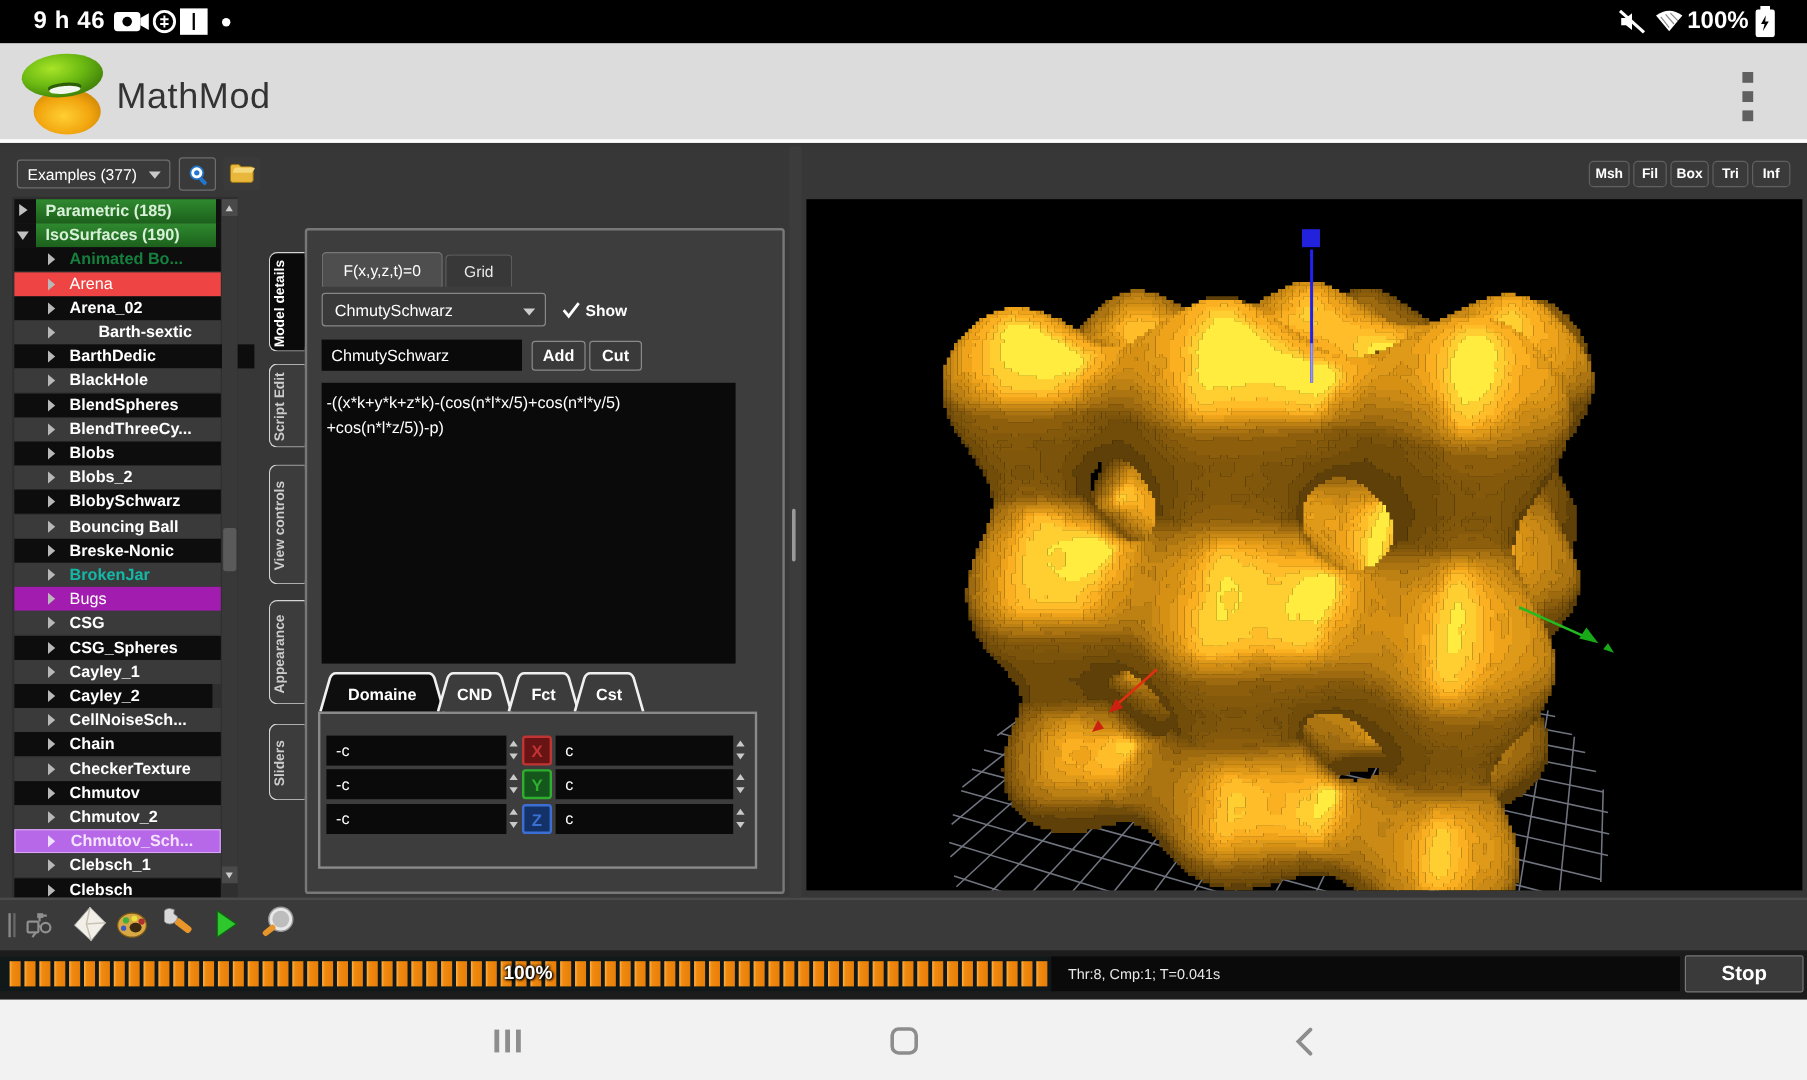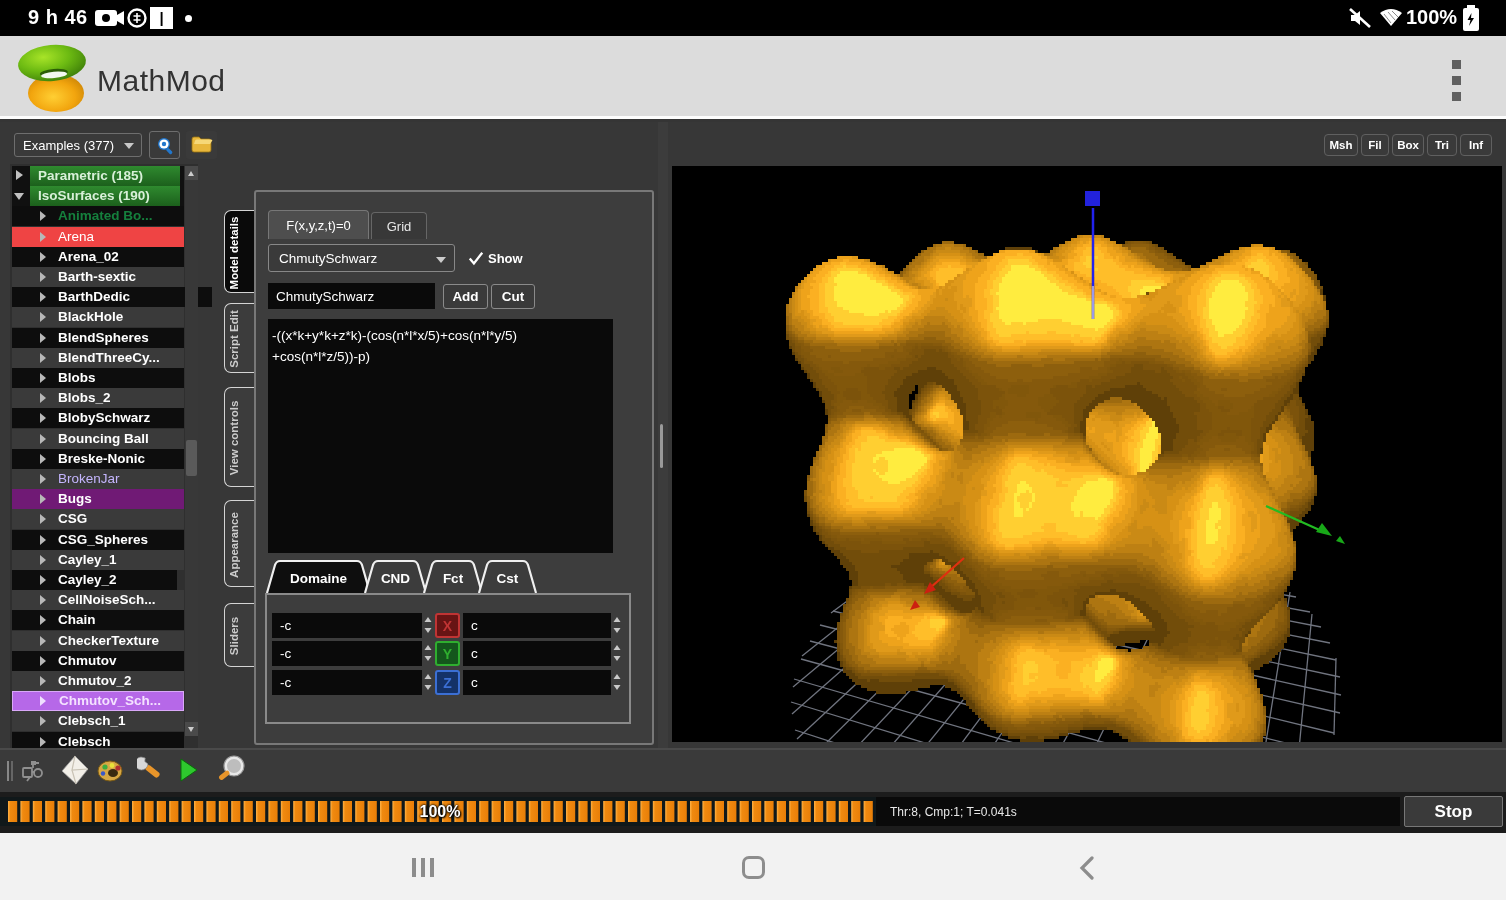--- a/index.html
+++ b/index.html
@@ -101,43 +101,43 @@
     <div class="abs treetri" style="left:16px;top:170px;border-width:5.5px 0 5.5px 7px;border-color:transparent transparent transparent #c0c0c0;"></div>
     <div class="abs row" style="left:12px;top:186px;width:172px;height:20px;background:#101010;"></div>
     <div class="abs row" style="left:30px;top:186px;width:150px;height:20px;background:linear-gradient(#2f8a2f,#1c601c);color:#d8f0d8;font-size:13.5px;font-weight:bold;line-height:20px;padding-left:8px;">IsoSurfaces (190)</div>
     <div class="abs treetri" style="left:14px;top:193px;border-width:7px 5.5px 0 5.5px;border-color:#c0c0c0 transparent transparent transparent;"></div>
     <div class="abs row" style="left:12px;top:206px;width:172px;height:20px;background:#0d0d0d;color:#15803d;font-size:13.5px;font-weight:bold;line-height:20px;padding-left:46px;">Animated Bo...</div>
     <div class="abs treetri" style="left:40px;top:211px;border-width:5px 0 5px 6.5px;border-color:transparent transparent transparent #b8b8b8;"></div>
     <div class="abs row" style="left:12px;top:227px;width:172px;height:20px;background:#ef4444;color:#fff;font-size:13.5px;font-weight:normal;line-height:20px;padding-left:46px;">Arena</div>
     <div class="abs treetri" style="left:40px;top:232px;border-width:5px 0 5px 6.5px;border-color:transparent transparent transparent #b8b8b8;"></div>
     <div class="abs row" style="left:12px;top:247px;width:172px;height:20px;background:#0d0d0d;color:#fff;font-size:13.5px;font-weight:bold;line-height:20px;padding-left:46px;">Arena_02</div>
     <div class="abs treetri" style="left:40px;top:252px;border-width:5px 0 5px 6.5px;border-color:transparent transparent transparent #b8b8b8;"></div>
-    <div class="abs row" style="left:12px;top:267px;width:172px;height:20px;background:#3a3a3a;color:#fff;font-size:13.5px;font-weight:bold;line-height:20px;padding-left:46px;">Barth-sextic</div>
+    <div class="abs row" style="left:12px;top:267px;width:172px;height:20px;background:#3a3a3a;color:#fff;font-size:13.5px;font-weight:bold;line-height:20px;padding-left:46px;text-align:center;">Barth-sextic</div>
     <div class="abs treetri" style="left:40px;top:272px;border-width:5px 0 5px 6.5px;border-color:transparent transparent transparent #b8b8b8;"></div>
     <div class="abs row" style="left:12px;top:287px;width:200px;height:20px;background:#0d0d0d;color:#fff;font-size:13.5px;font-weight:bold;line-height:20px;padding-left:46px;">BarthDedic</div>
     <div class="abs treetri" style="left:40px;top:292px;border-width:5px 0 5px 6.5px;border-color:transparent transparent transparent #b8b8b8;"></div>
     <div class="abs row" style="left:12px;top:307px;width:172px;height:20px;background:#3a3a3a;color:#fff;font-size:13.5px;font-weight:bold;line-height:20px;padding-left:46px;">BlackHole</div>
     <div class="abs treetri" style="left:40px;top:312px;border-width:5px 0 5px 6.5px;border-color:transparent transparent transparent #b8b8b8;"></div>
     <div class="abs row" style="left:12px;top:328px;width:172px;height:20px;background:#0d0d0d;color:#fff;font-size:13.5px;font-weight:bold;line-height:20px;padding-left:46px;">BlendSpheres</div>
     <div class="abs treetri" style="left:40px;top:333px;border-width:5px 0 5px 6.5px;border-color:transparent transparent transparent #b8b8b8;"></div>
     <div class="abs row" style="left:12px;top:348px;width:172px;height:20px;background:#3a3a3a;color:#fff;font-size:13.5px;font-weight:bold;line-height:20px;padding-left:46px;">BlendThreeCy...</div>
     <div class="abs treetri" style="left:40px;top:353px;border-width:5px 0 5px 6.5px;border-color:transparent transparent transparent #b8b8b8;"></div>
     <div class="abs row" style="left:12px;top:368px;width:172px;height:20px;background:#0d0d0d;color:#fff;font-size:13.5px;font-weight:bold;line-height:20px;padding-left:46px;">Blobs</div>
     <div class="abs treetri" style="left:40px;top:373px;border-width:5px 0 5px 6.5px;border-color:transparent transparent transparent #b8b8b8;"></div>
     <div class="abs row" style="left:12px;top:388px;width:172px;height:20px;background:#3a3a3a;color:#fff;font-size:13.5px;font-weight:bold;line-height:20px;padding-left:46px;">Blobs_2</div>
     <div class="abs treetri" style="left:40px;top:393px;border-width:5px 0 5px 6.5px;border-color:transparent transparent transparent #b8b8b8;"></div>
     <div class="abs row" style="left:12px;top:408px;width:172px;height:20px;background:#0d0d0d;color:#fff;font-size:13.5px;font-weight:bold;line-height:20px;padding-left:46px;">BlobySchwarz</div>
     <div class="abs treetri" style="left:40px;top:413px;border-width:5px 0 5px 6.5px;border-color:transparent transparent transparent #b8b8b8;"></div>
     <div class="abs row" style="left:12px;top:429px;width:172px;height:20px;background:#3a3a3a;color:#fff;font-size:13.5px;font-weight:bold;line-height:20px;padding-left:46px;">Bouncing Ball</div>
     <div class="abs treetri" style="left:40px;top:434px;border-width:5px 0 5px 6.5px;border-color:transparent transparent transparent #b8b8b8;"></div>
     <div class="abs row" style="left:12px;top:449px;width:172px;height:20px;background:#0d0d0d;color:#fff;font-size:13.5px;font-weight:bold;line-height:20px;padding-left:46px;">Breske-Nonic</div>
     <div class="abs treetri" style="left:40px;top:454px;border-width:5px 0 5px 6.5px;border-color:transparent transparent transparent #b8b8b8;"></div>
-    <div class="abs row" style="left:12px;top:469px;width:172px;height:20px;background:#3a3a3a;color:#c4b5fd;font-size:13.5px;font-weight:normal;line-height:20px;padding-left:46px;">BrokenJar</div>
+    <div class="abs row" style="left:12px;top:469px;width:172px;height:20px;background:#3a3a3a;color:#14b8a6;font-size:13.5px;font-weight:bold;line-height:20px;padding-left:46px;">BrokenJar</div>
     <div class="abs treetri" style="left:40px;top:474px;border-width:5px 0 5px 6.5px;border-color:transparent transparent transparent #b8b8b8;"></div>
-    <div class="abs row" style="left:12px;top:489px;width:172px;height:20px;background:#701a75;color:#fff;font-size:13.5px;font-weight:bold;line-height:20px;padding-left:46px;">Bugs</div>
+    <div class="abs row" style="left:12px;top:489px;width:172px;height:20px;background:#a21caf;color:#fff;font-size:13.5px;font-weight:normal;line-height:20px;padding-left:46px;">Bugs</div>
     <div class="abs treetri" style="left:40px;top:494px;border-width:5px 0 5px 6.5px;border-color:transparent transparent transparent #b8b8b8;"></div>
     <div class="abs row" style="left:12px;top:509px;width:172px;height:20px;background:#3a3a3a;color:#fff;font-size:13.5px;font-weight:bold;line-height:20px;padding-left:46px;">CSG</div>
     <div class="abs treetri" style="left:40px;top:514px;border-width:5px 0 5px 6.5px;border-color:transparent transparent transparent #b8b8b8;"></div>
     <div class="abs row" style="left:12px;top:530px;width:172px;height:20px;background:#0d0d0d;color:#fff;font-size:13.5px;font-weight:bold;line-height:20px;padding-left:46px;">CSG_Spheres</div>
     <div class="abs treetri" style="left:40px;top:535px;border-width:5px 0 5px 6.5px;border-color:transparent transparent transparent #b8b8b8;"></div>
     <div class="abs row" style="left:12px;top:550px;width:172px;height:20px;background:#3a3a3a;color:#fff;font-size:13.5px;font-weight:bold;line-height:20px;padding-left:46px;">Cayley_1</div>
     <div class="abs treetri" style="left:40px;top:555px;border-width:5px 0 5px 6.5px;border-color:transparent transparent transparent #b8b8b8;"></div>
     <div class="abs row" style="left:12px;top:570px;width:165px;height:20px;background:#0d0d0d;color:#fff;font-size:13.5px;font-weight:bold;line-height:20px;padding-left:46px;">Cayley_2</div>
     <div class="abs treetri" style="left:40px;top:575px;border-width:5px 0 5px 6.5px;border-color:transparent transparent transparent #b8b8b8;"></div>
     <div class="abs row" style="left:12px;top:590px;width:172px;height:20px;background:#3a3a3a;color:#fff;font-size:13.5px;font-weight:bold;line-height:20px;padding-left:46px;">CellNoiseSch...</div>

